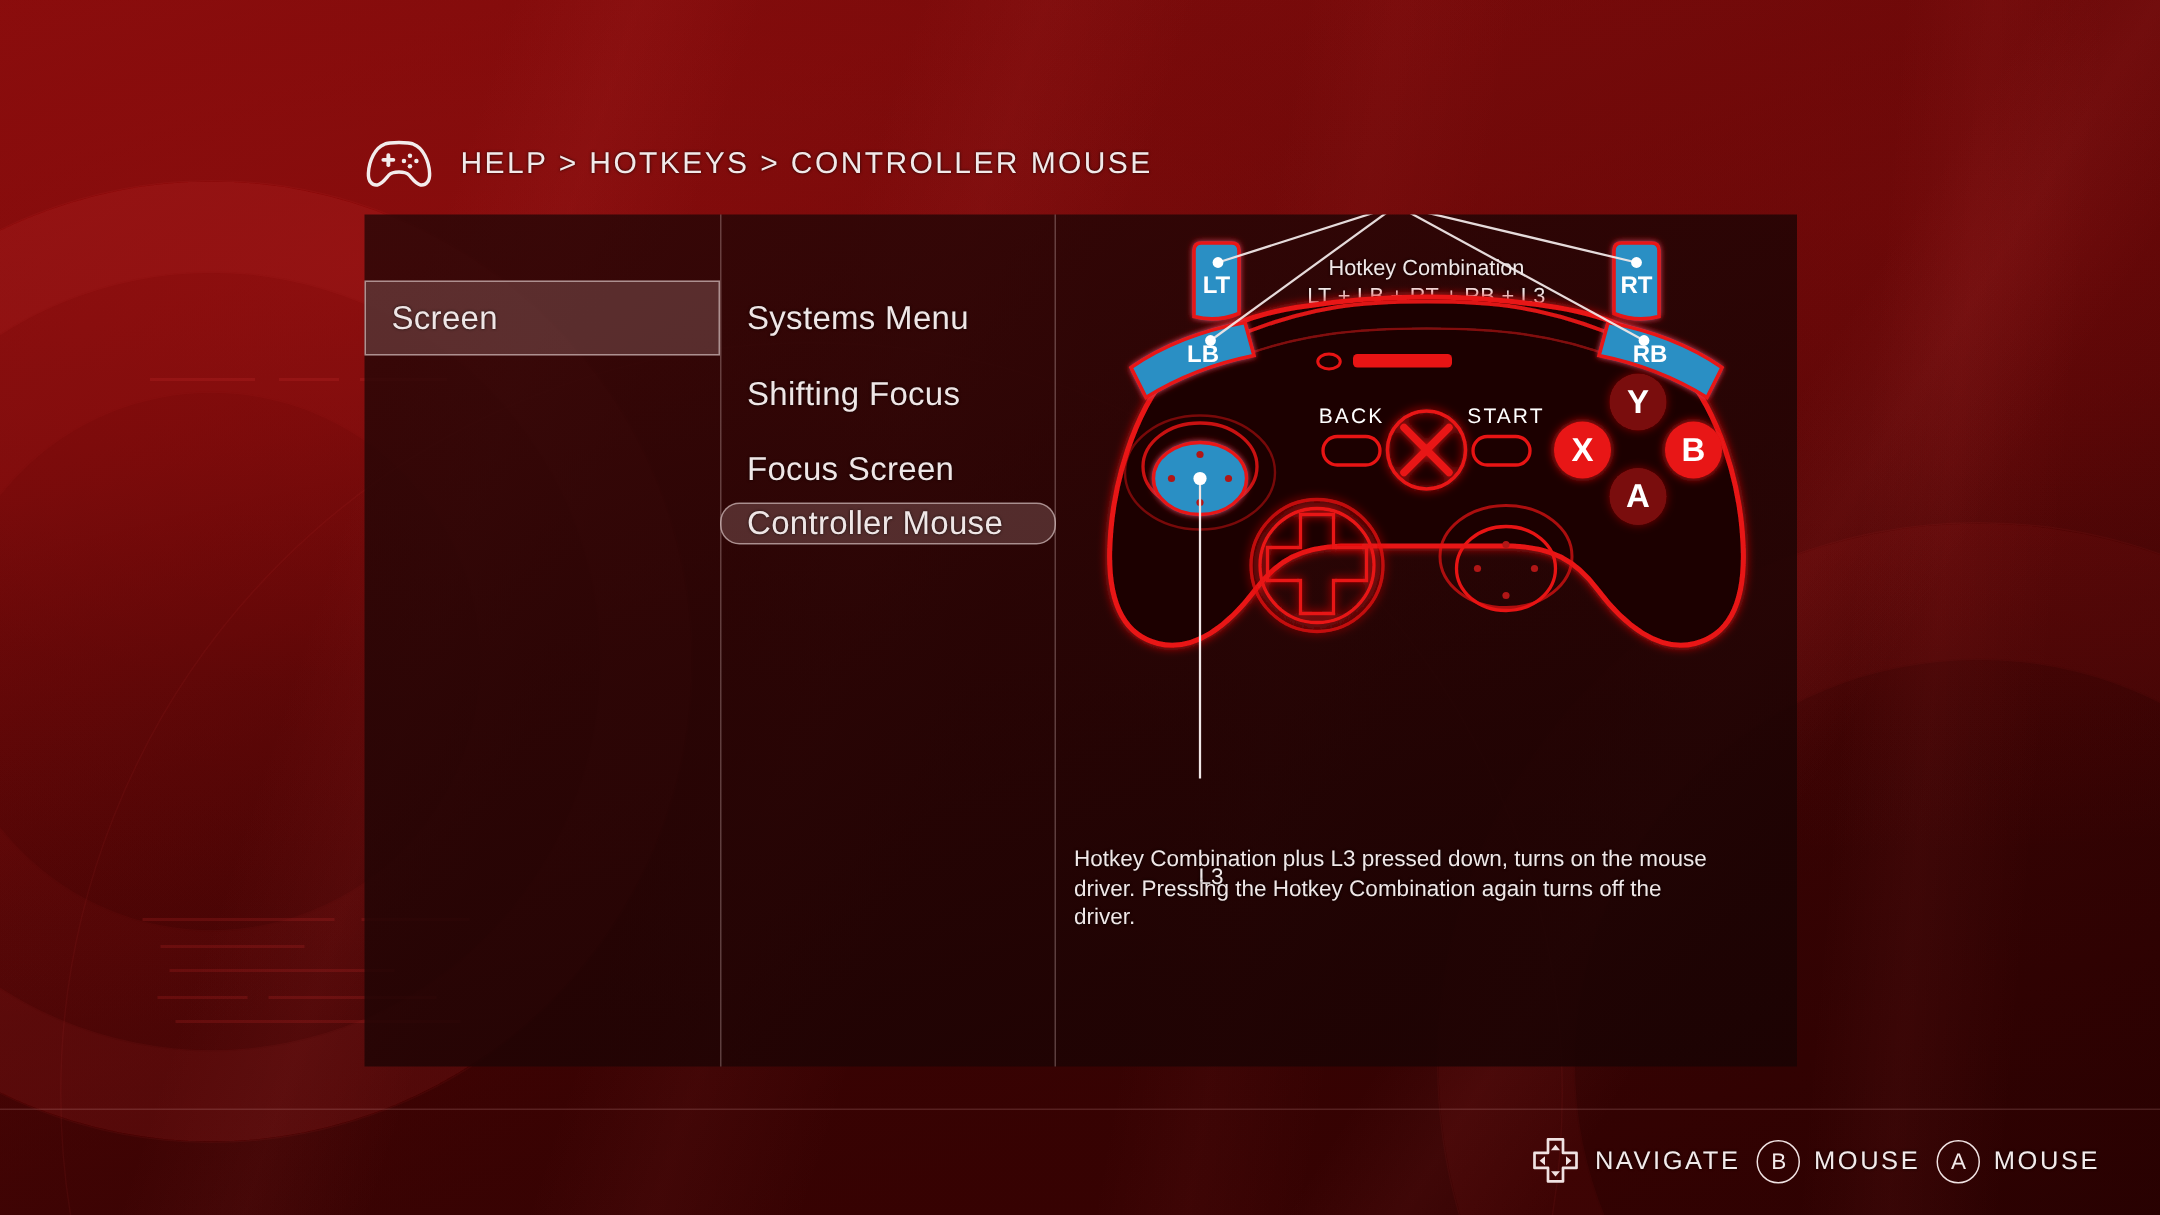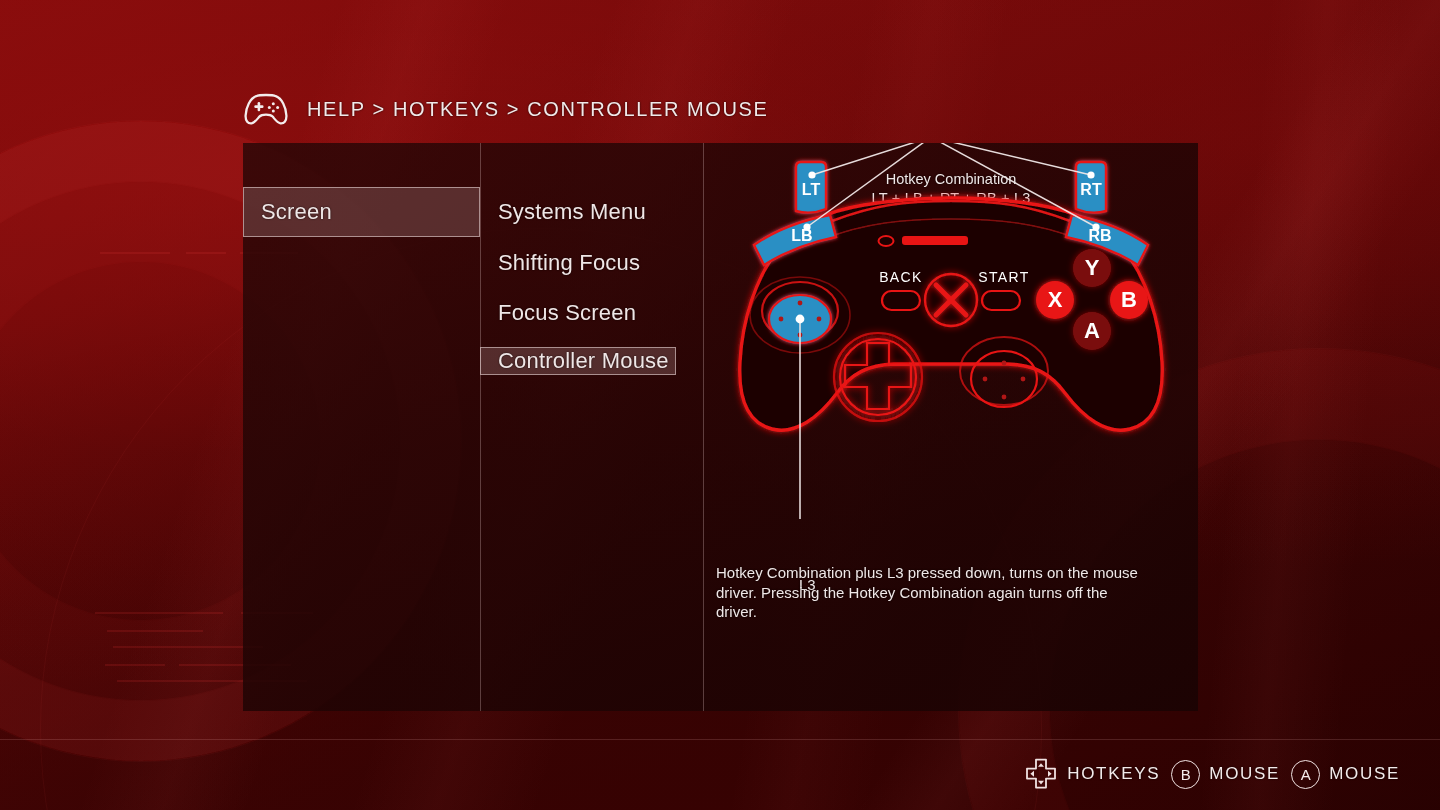--- a/index.html
+++ b/index.html
@@ -177,23 +177,24 @@
   
   .mid {
     left: 238px;
     width: 222px;
     height: 50px;
   }
   #item-systems-menu   { top: 44px; }
   #item-shifting-focus { top: 95px; }
   #item-full-screen    { top: 145px; }
   #item-controller-mouse {
-    top: 204px;
+    top: 192px;
     left: 237px;
-    width: 196px;
+    width: 224px;
+    border-radius: 13px;
   }
 
   
   #content {
     position: absolute;
     left: 461px;
     top: 0;
     width: 494px;
     height: 692px;
   }
@@ -503,21 +504,21 @@
     <div class="hint">
       <svg id="dpad-icon" viewBox="0 0 34 32">
         <path d="M12 1.6 h10 v9 h9 v10 h-9 v9 h-10 v-9 h-9 v-10 h9 z" fill="none" stroke="#f0e2e2" stroke-width="1.8" stroke-linejoin="round"></path>
         <g fill="#f0e2e2">
           <path d="M17 5.2 l3 3.6 h-6 z"></path>
           <path d="M17 26.4 l3 -3.6 h-6 z"></path>
           <path d="M6.4 15.8 l3.6 -3 v6 z"></path>
           <path d="M27.6 15.8 l-3.6 -3 v6 z"></path>
         </g>
       </svg>
-      <span class="hint-label">HOTKEYS</span>
+      <span class="hint-label">NAVIGATE</span>
     </div>
 
     <div class="hint">
       <span class="btn-glyph">B</span>
       <span class="hint-label">MOUSE</span>
     </div>
 
     <div class="hint">
       <span class="btn-glyph">A</span>
       <span class="hint-label">MOUSE</span>

